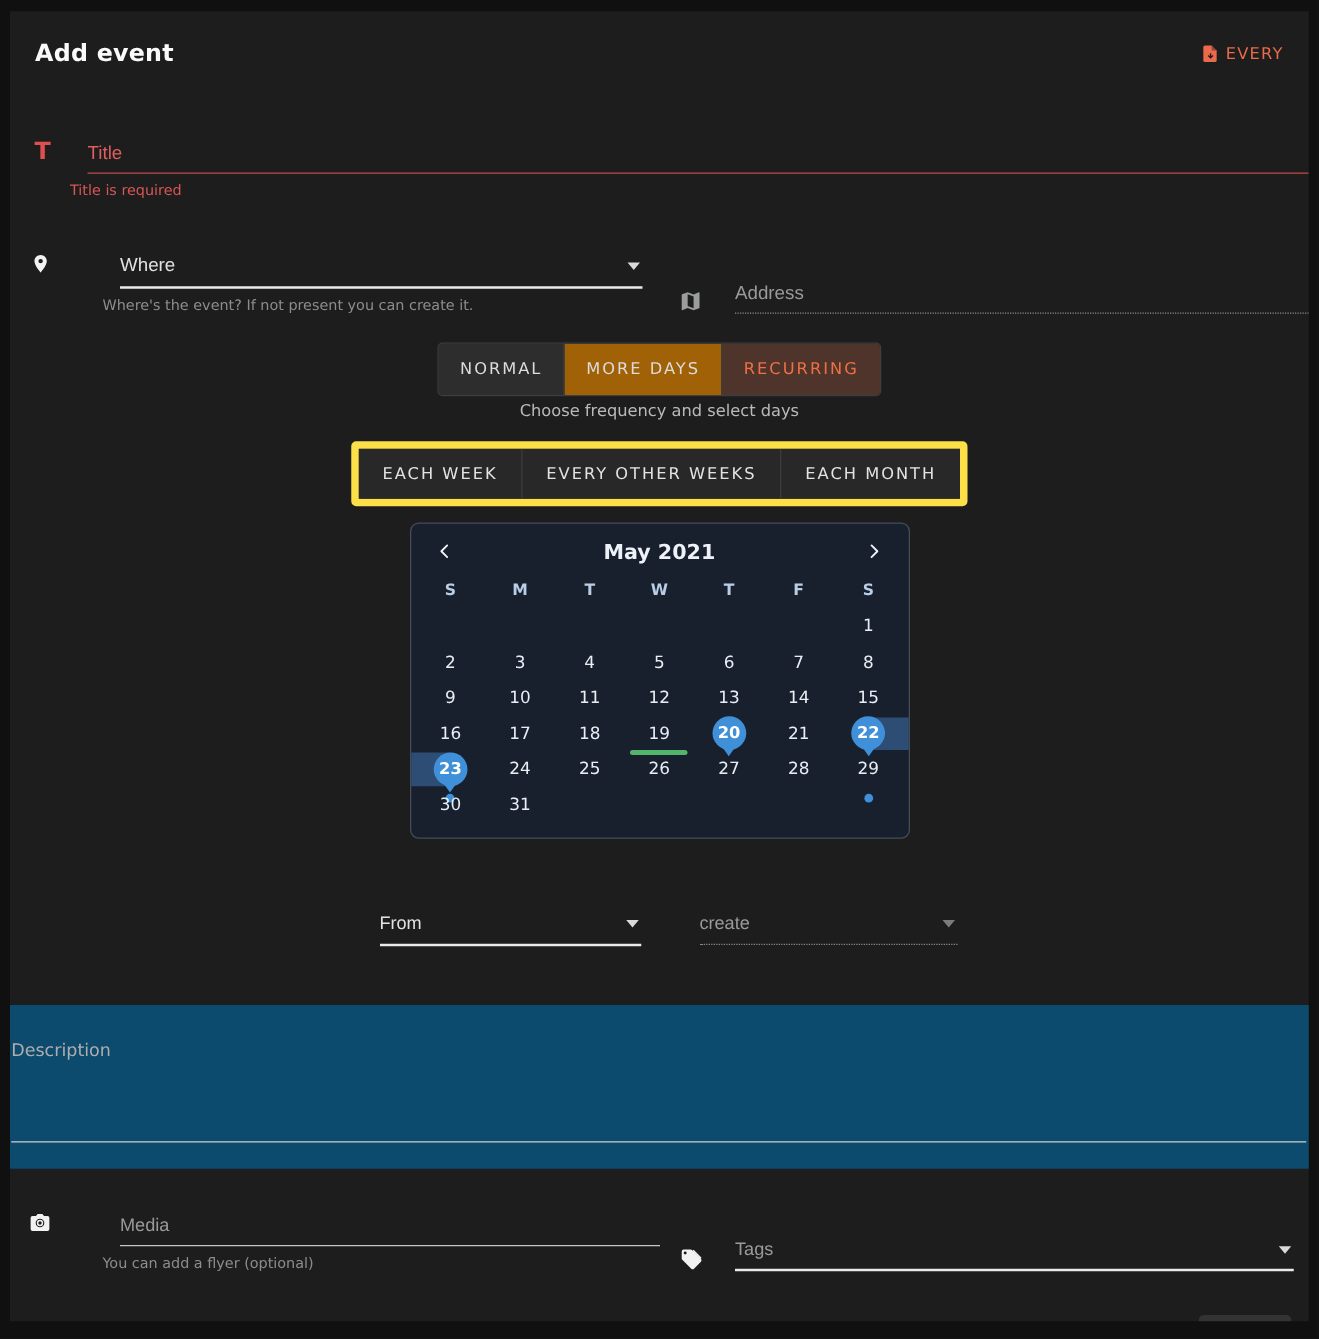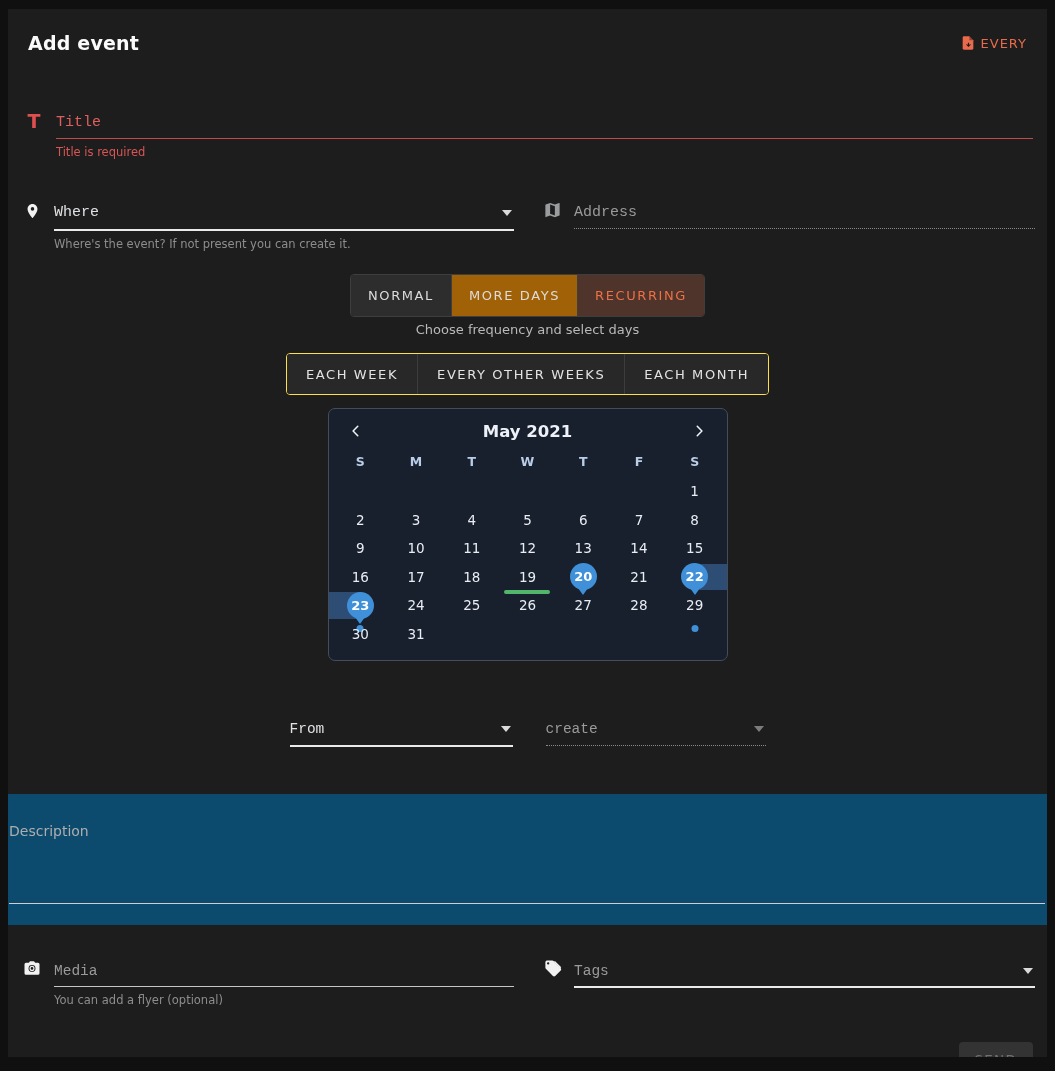--- a/index.html
+++ b/index.html
@@ -27,39 +27,39 @@
     display:flex; align-items:center; gap:5px;
     background:none; border:none; cursor:pointer;
     color:#ea6a4b; font-family:inherit;
     font-size:13px; letter-spacing:1px; font-weight:500;
   }
 
   
   .field-row { display:flex; align-items:flex-start; padding:0 2px; }
   .field-icon { width:24px; margin:0 10px 0 0; flex:none; display:flex; justify-content:center; }
   .grow { flex:1; min-width:0; }
-  input, .select-box { font-family:Liberation Mono, monospace; }
+  input, .select-box { font-family:Liberation Sans, sans-serif;margin-left:14px; }
   input {
     width:100%; background:transparent; border:none; outline:none;
     font-size:15px; color:#e4e4e4; padding:4px 0 7px 0;
   }
   input::placeholder { color:#9a9a9a; opacity:1; }
   .helper { font-size:11.5px; color:#8d8d8d; margin-top:6px; }
 
   
   .title-row { margin-top:56px; }
   .title-icon-glyph { color:#e04f4f; font-weight:700; font-size:19px; line-height:22px; }
   .title-row input { border-bottom:1.5px solid #c14a4a; }
   .title-row input::placeholder { color:#de5f5f; }
   .error-text { color:#d85555; }
 
   
   .two-col { display:flex; margin-top:41px; }
-  .col-left { width:494px; margin-right:26px; display:flex; }
-  .col-right { flex:1; display:flex; }
+  .col-left { width:494px; margin-right:26px; display:flex;gap:28px; }
+  .col-right { flex:1; display:flex;align-items:flex-end; }
   .select-box {
     display:flex; align-items:center; justify-content:space-between;
     font-size:15px; color:#dfe1e3; cursor:pointer;
     padding:4px 2px 8px 0;
   }
   .u-solid { border-bottom:2px solid #e8eaec; }
   .u-dotted { border-bottom:1px dotted #8a8a8a; }
   .arrow-down {
     width:0; height:0;
     border-left:5px solid transparent; border-right:5px solid transparent;
@@ -78,21 +78,21 @@
     font-size:13px; letter-spacing:1.6px; color:#dcdcdc;
     background:#2d2d2d;
   }
   .tab + .tab { border-left:1px solid #3e3e3e; }
   .tab:nth-child(2) { background:#a16207; }
   .tab.selected { background:#4e342b; color:#ed7046; }
 
   .freq-helper { text-align:center; margin-top:5px; font-size:13px; color:#b9b9b9; }
 
   .freq-wrap { display:flex; justify-content:center; margin-top:16px; }
-  .freq-group { display:flex; border-radius:4px; overflow:hidden; border:1px solid #fde047; }
+  .freq-group { display:flex; border-radius:4px; overflow:hidden; border:6px solid #fde047; }
   .freq-btn {
     font-family:inherit; cursor:pointer; border:none;
     padding:0 19px; height:40px;
     font-size:13px; letter-spacing:1.6px; color:#e3e3e3;
     background:#282828;
   }
   .freq-btn + .freq-btn { border-left:1px solid #3c3c3c; }
 
   
   .cal-wrap { display:flex; justify-content:center; margin-top:13px; }

